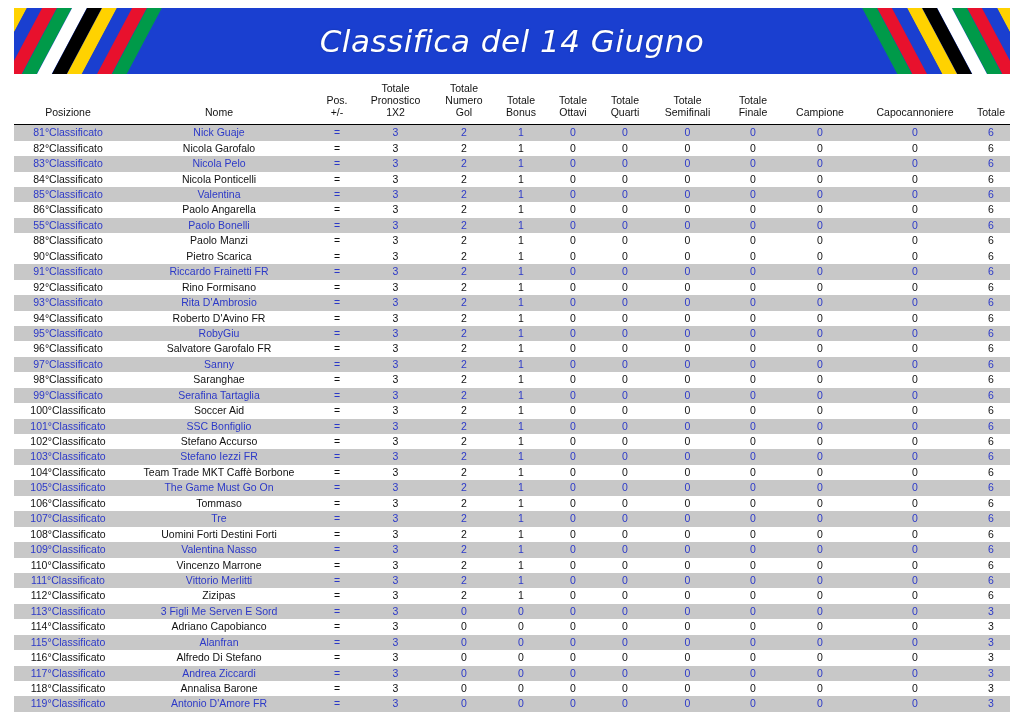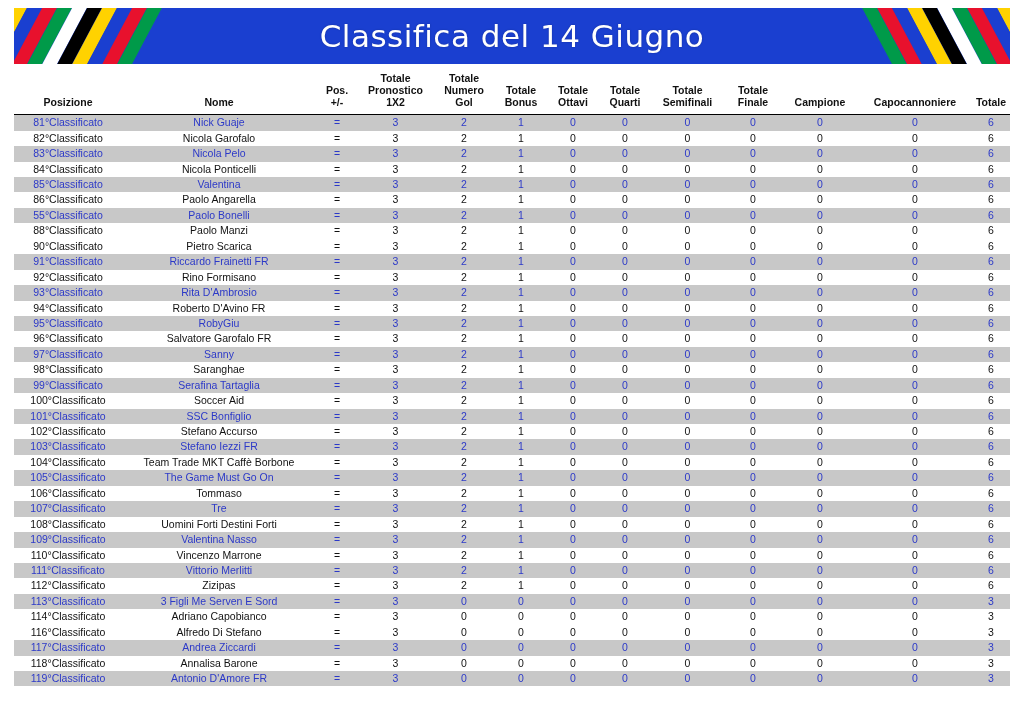--- a/index.html
+++ b/index.html
@@ -17,24 +17,25 @@
     position: relative;
     width: 1024px;
     height: 724px;
     background: #ffffff;
     box-sizing: border-box;
   }
 
   
   .banner {
     position: relative;
-    height: 56px;
+    height: 66px;
     margin: 8px 14px 0 14px;
     background: #1a3fd0;
     overflow: hidden;
+    font-style: italic;
   }
   .banner .stripes {
     position: absolute;
     top: 0;
     bottom: 0;
     width: 300px;
     overflow: hidden;
   }
   .banner .stripes.left { left: 0; }
   .banner .stripes.right { right: 0; }
@@ -77,21 +78,21 @@
   .table-wrap {
     margin: 6px 14px 0 14px;
   }
   table.standings {
     width: 996px;
     border-collapse: collapse;
     table-layout: fixed;
   }
   table.standings th {
     font-size: 10.5px;
-    font-weight: bold;
+    font-weight: normal;
     color: #111;
     padding: 3px 2px 6px 2px;
     vertical-align: bottom;
     line-height: 1.12;
     border-bottom: 1.5px solid #000;
     text-align: center;
   }
   table.standings td {
     font-size: 10.5px;
     padding: 1px 3px;
@@ -721,20 +722,35 @@
             <td class="c dark">0</td>
             <td class="c dark">0</td>
             <td class="c dark">0</td>
             <td class="c dark">0</td>
             <td class="c dark">0</td>
             <td class="c dark">0</td>
             <td class="c dark">0</td>
             <td class="c dark">0</td>
             <td class="c dark">3</td>
           </tr>
+          <tr class="shaded">
+            <td class="c blue">115°Classificato</td>
+            <td class="l blue">Alanfran</td>
+            <td class="c blue">=</td>
+            <td class="c blue">3</td>
+            <td class="c blue">0</td>
+            <td class="c blue">0</td>
+            <td class="c blue">0</td>
+            <td class="c blue">0</td>
+            <td class="c blue">0</td>
+            <td class="c blue">0</td>
+            <td class="c blue">0</td>
+            <td class="c blue">0</td>
+            <td class="c blue">3</td>
+          </tr>
           <tr class="plain">
             <td class="c dark">116°Classificato</td>
             <td class="l dark">Alfredo Di Stefano</td>
             <td class="c dark">=</td>
             <td class="c dark">3</td>
             <td class="c dark">0</td>
             <td class="c dark">0</td>
             <td class="c dark">0</td>
             <td class="c dark">0</td>
             <td class="c dark">0</td>

